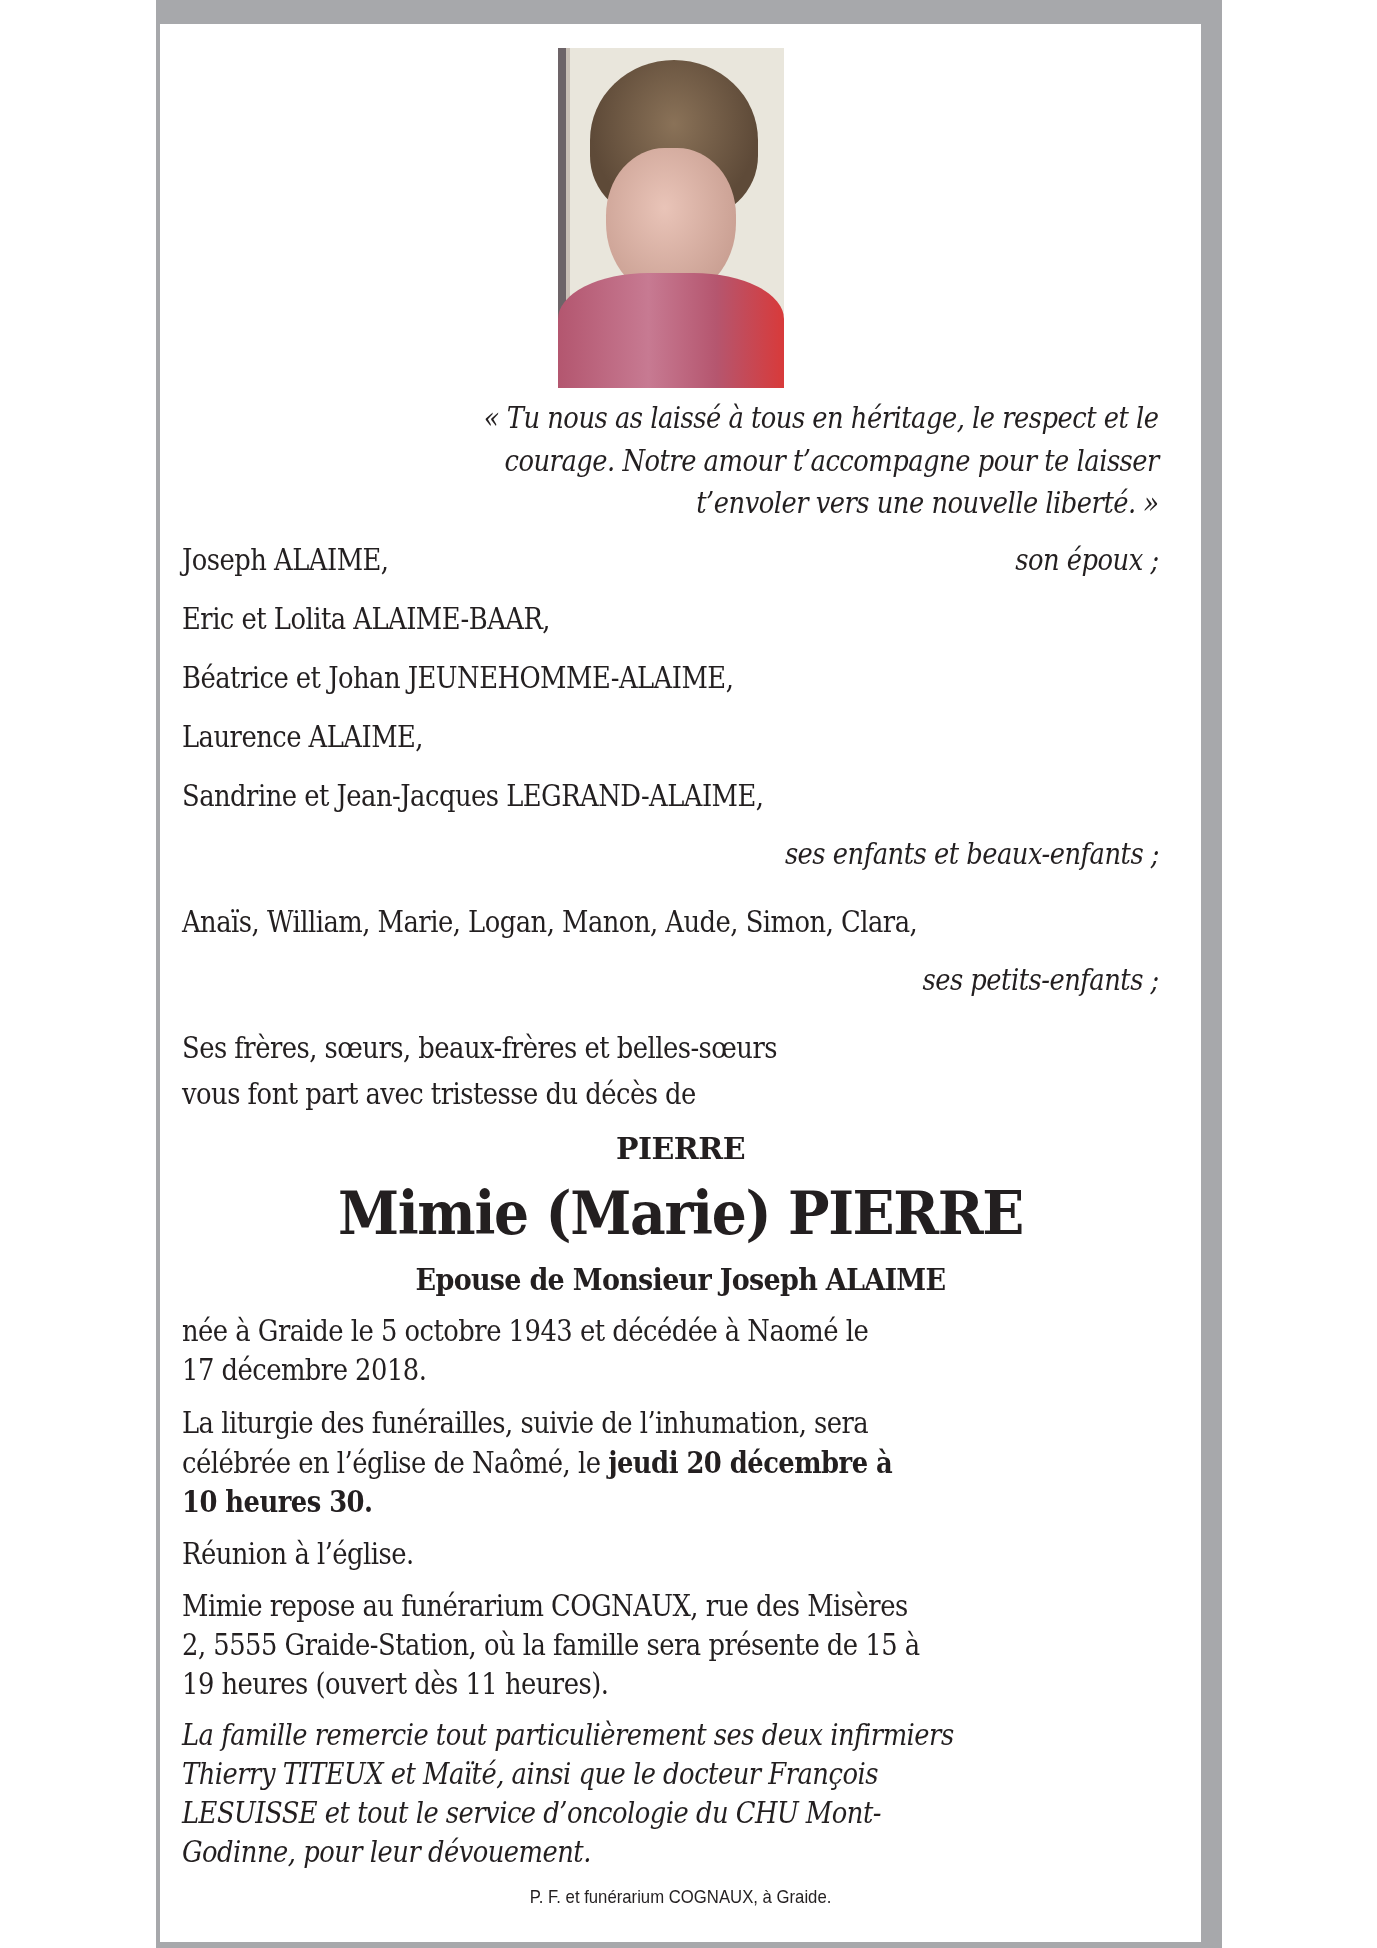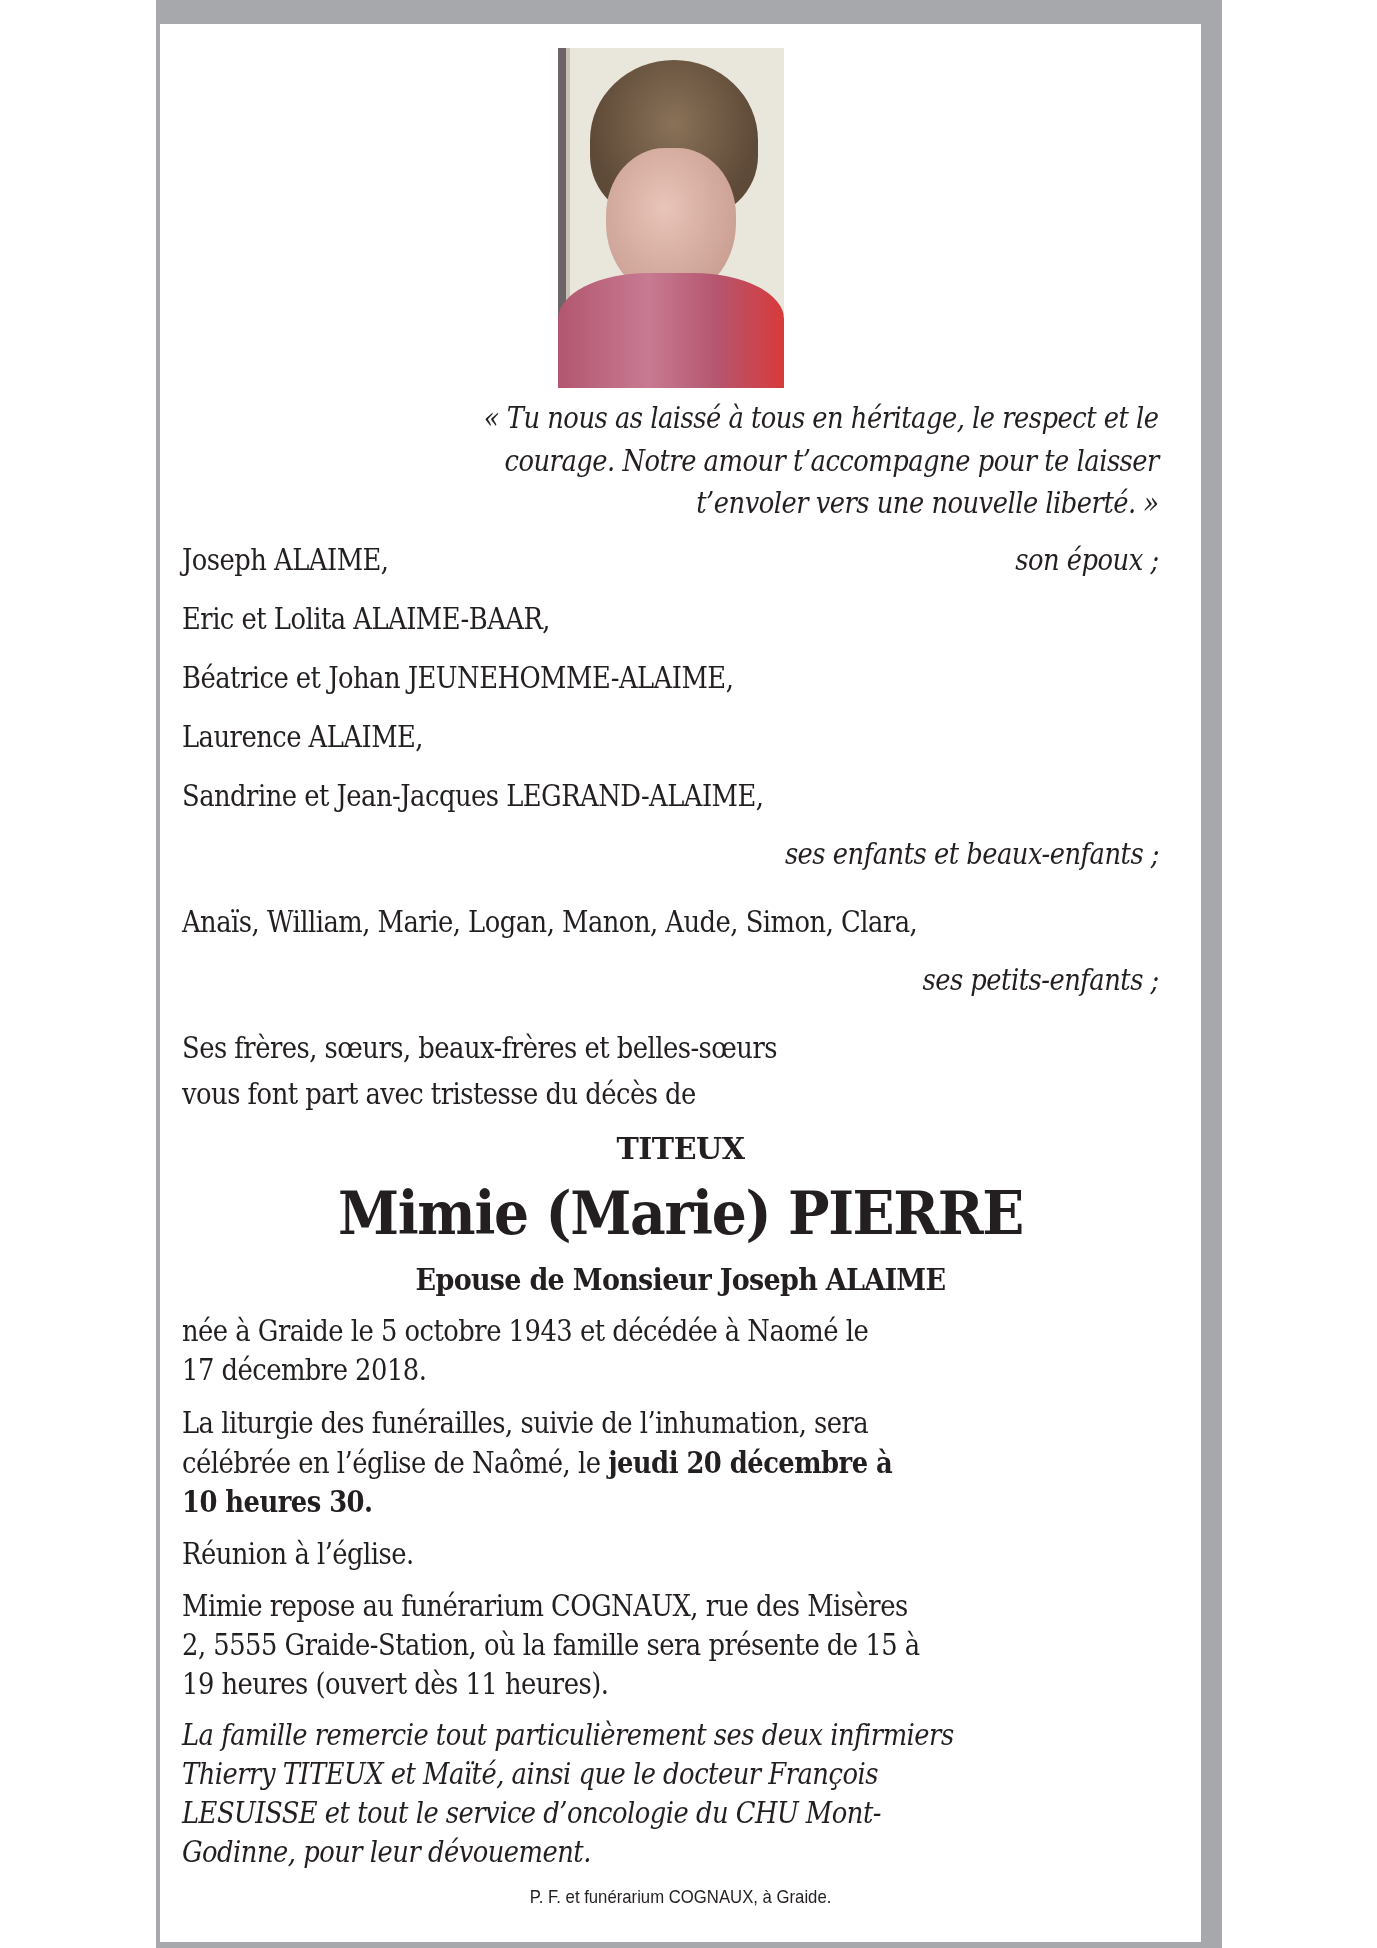--- a/index.html
+++ b/index.html
@@ -52,21 +52,21 @@
 <div class="txt narrow" style="left:182px; top:719px;">Laurence ALAIME,</div>
 <div class="txt narrow" style="left:182px; top:778px;">Sandrine et Jean-Jacques LEGRAND-ALAIME,</div>
 <div class="txt it right narrow" style="right:218px; top:836px; transform-origin:right top;">ses enfants et beaux-enfants ;</div>
 
 <div class="txt narrow" style="left:182px; top:904px;">Anaïs, William, Marie, Logan, Manon, Aude, Simon, Clara,</div>
 <div class="txt it right narrow" style="right:218px; top:962px; transform-origin:right top;">ses petits-enfants ;</div>
 
 <div class="txt narrow" style="left:182px; top:1030px;">Ses frères, sœurs, beaux-frères et belles-sœurs</div>
 <div class="txt narrow" style="left:182px; top:1076px;">vous font part avec tristesse du décès de</div>
 
-<div class="center b" style="position:absolute; left:160px; width:1041px; top:1131px; font-size:30px; line-height:36px; letter-spacing:-0.5px;">TITEUX</div>
+<div class="center b" style="position:absolute; left:160px; width:1041px; top:1131px; font-size:30px; line-height:36px; letter-spacing:-0.5px;">PIERRE</div>
 <div class="center b" style="position:absolute; left:160px; width:1041px; top:1178px; font-size:60px; line-height:70px; letter-spacing:-1.5px; transform:scaleX(0.92);">Mimie (Marie) PIERRE</div>
 <div class="center b" style="position:absolute; left:160px; width:1041px; top:1262px; font-size:30px; line-height:36px; letter-spacing:-0.8px; transform:scaleX(0.9);">Epouse de Monsieur Joseph ALAIME</div>
 
 <div class="txt narrow" style="left:182px; top:1313px;">née à Graide le 5 octobre 1943 et décédée à Naomé le</div>
 <div class="txt narrow" style="left:182px; top:1352px;">17 décembre 2018.</div>
 
 <div class="txt narrow" style="left:182px; top:1405px;">La liturgie des funérailles, suivie de l’inhumation, sera</div>
 <div class="txt narrow" style="left:182px; top:1445px;">
   <span>célébrée en l’église de Naômé, le </span><span class="b">jeudi 20 décembre à</span>
 </div>

